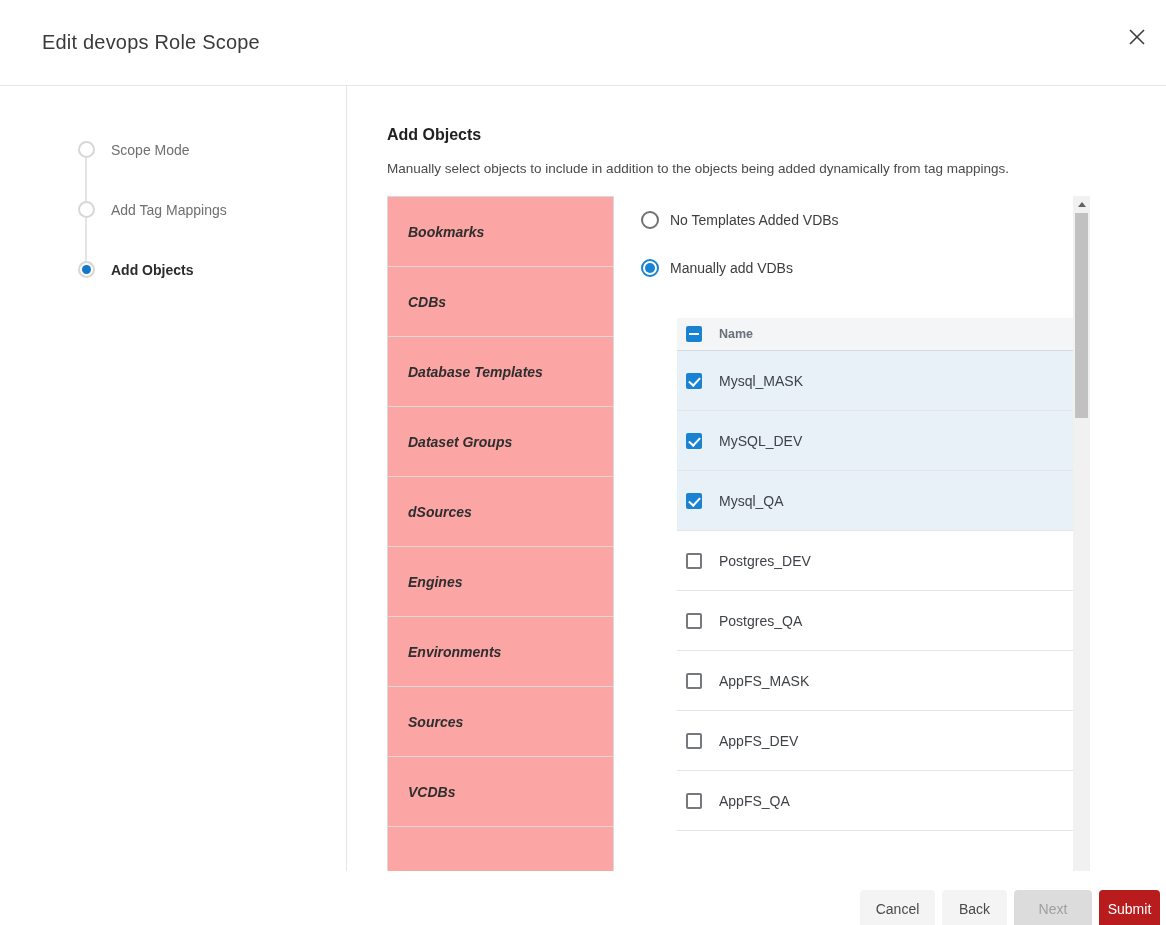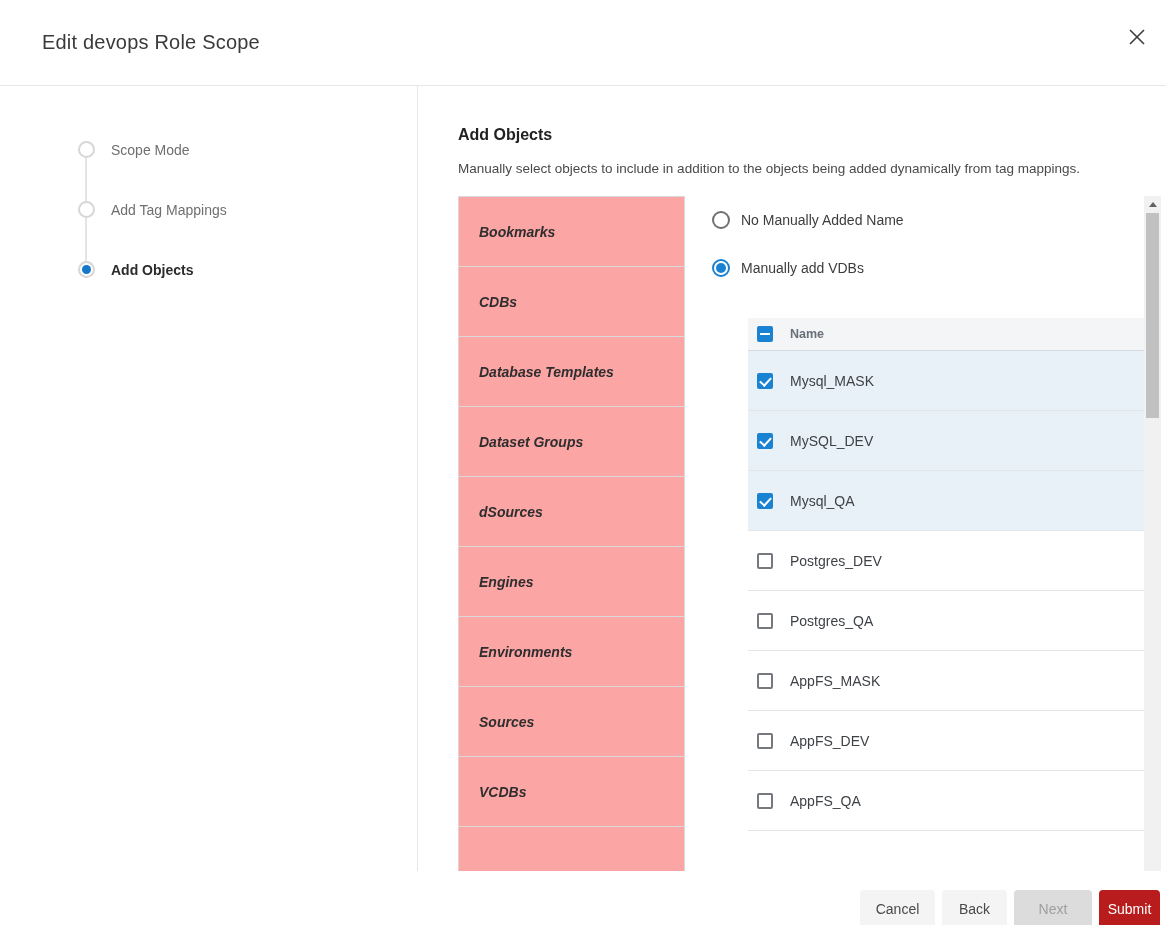--- a/index.html
+++ b/index.html
@@ -10,21 +10,21 @@
 
   
   .dlg-header { position: relative; height: 86px; border-bottom: 1px solid #e6e6e6;
                 display: flex; align-items: center; padding-left: 12px; }
   .dlg-title { margin-left: 30px; font-size: 20px; color: #3a3a3a; letter-spacing: .2px; }
   .close-btn { position: absolute; right: 18px; top: 26px; width: 22px; height: 22px;
                cursor: pointer; display: flex; align-items: center; justify-content: center; }
 
   
   .dlg-body { display: flex; height: 785px; }
-  .sidebar { position: relative; width: 418px; border-right: 1px solid #e6e6e6; flex: none; }
+  .sidebar { position: relative; width: 347px; border-right: 1px solid #e6e6e6; flex: none; }
   .main { position: relative; flex: 1; }
 
   
   .stepper { position: relative; padding: 55px 0 0 78px; }
   .step-line { position: absolute; left: 85px; top: 64px; width: 2px; height: 121px;
                background: #e4e4e4; }
   .step { position: relative; display: flex; align-items: center; height: 17px;
           margin-bottom: 43px; }
   .step-circle { width: 17px; height: 17px; border-radius: 50%; background: #fff;
                  border: 2px solid #d7d7d7; flex: none; position: relative; z-index: 1; }
@@ -172,21 +172,21 @@
             </div>
           <div class="category-item">
               <span>VCDBs</span>
             </div>
         </div>
 
         <div class="right-panel">
 
           <div class="radio-row r1">
             <span class="radio-circle"></span>
-            <span class="radio-label">No Manually Added Name</span>
+            <span class="radio-label">No Templates Added VDBs</span>
           </div>
           <div class="radio-row r2 selected">
             <span class="radio-circle"></span>
             <span class="radio-label">Manually add VDBs</span>
           </div>
 
           <div class="vdb-table">
             <div class="thead">
               <span class="checkbox indeterminate"></span>
               <span class="col-name">Name</span>

